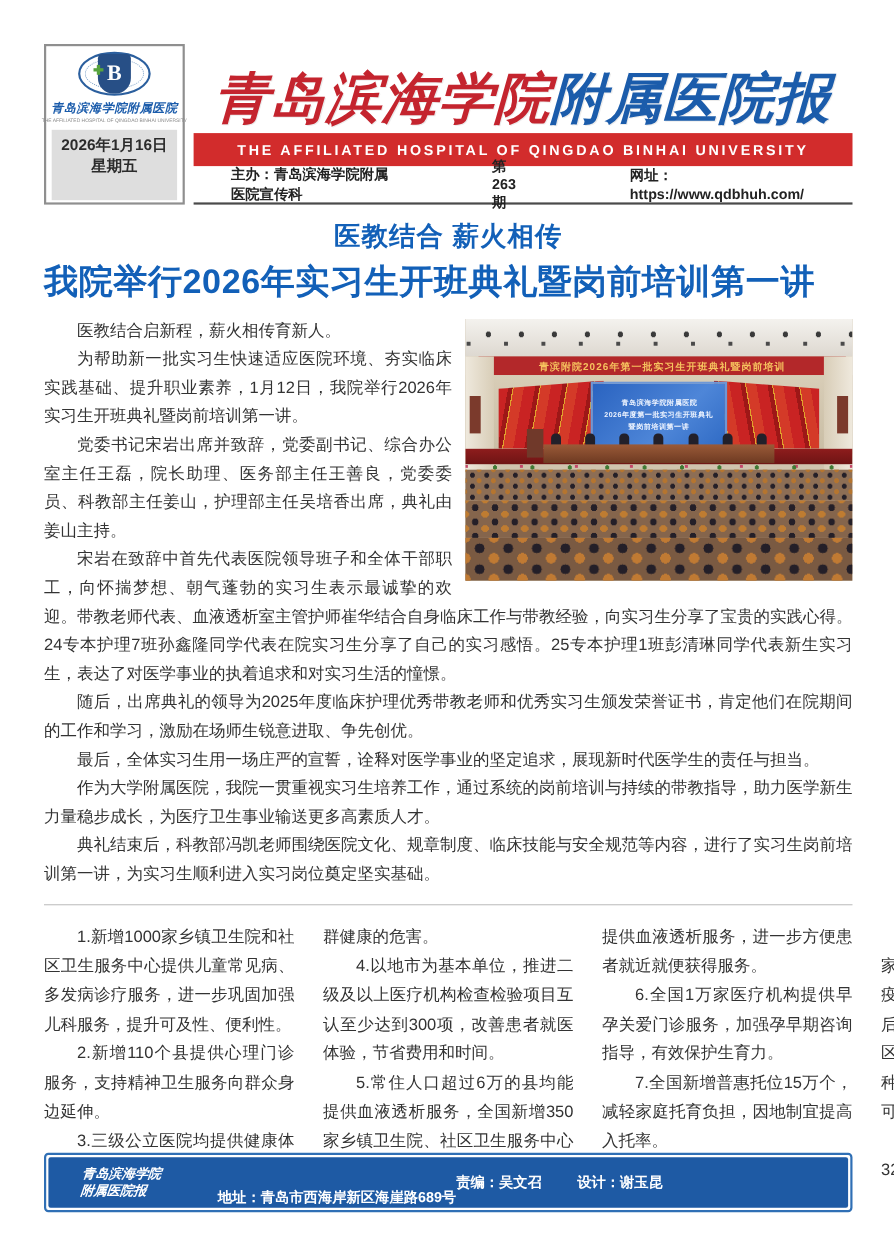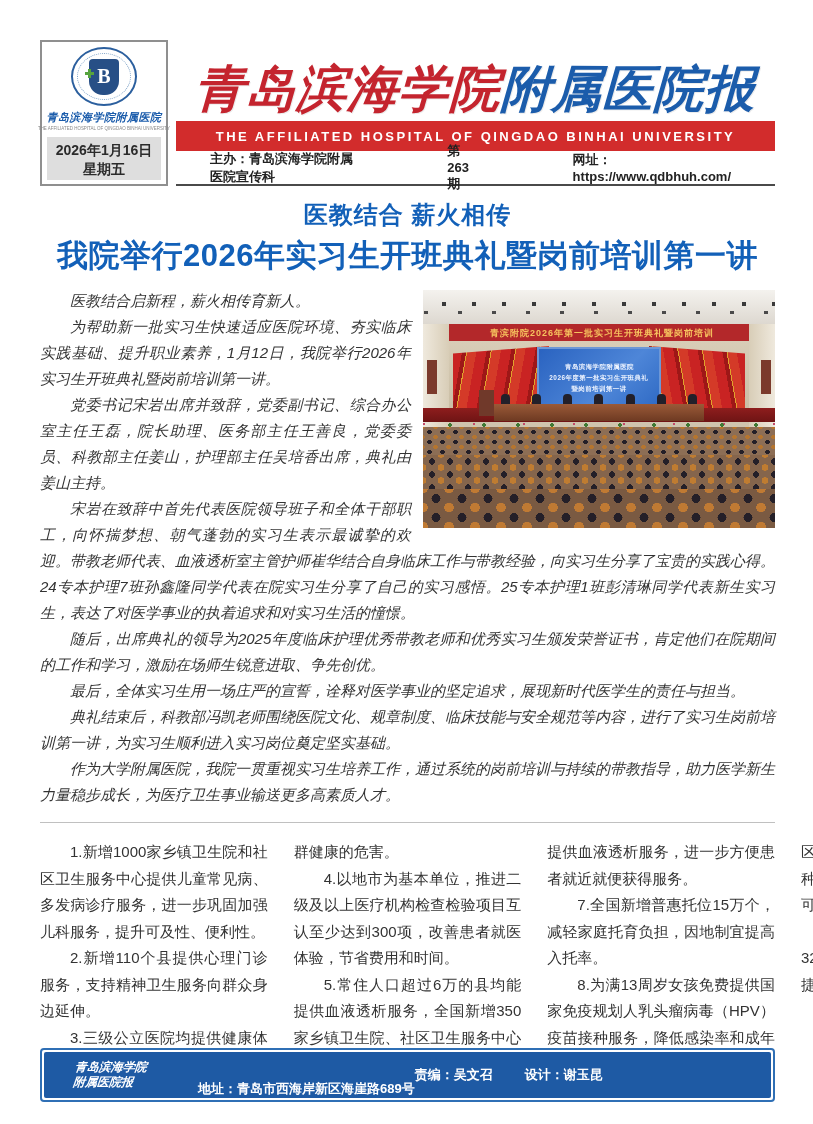--- a/index.html
+++ b/index.html
@@ -13,35 +13,35 @@
   .logo-box { width:128px; height:146px; border:2px solid #8f8f8f; background:#fff; padding:5px 4px 4px; display:flex; flex-direction:column; align-items:center; flex-shrink:0; }
   .emblem { width:66px; height:66px; border-radius:50%; border:2px solid #2b5f9e; position:relative; background:#fff; display:flex; align-items:center; justify-content:center; }
   .emblem-ring { position:absolute; inset:4px; border-radius:50%; border:1px dotted #7fa3c8; }
   .emblem-shield { width:30px; height:36px; background:#274f86; border-radius:4px 4px 14px 14px; position:relative; display:flex; align-items:center; justify-content:center; }
   .emblem-b { color:#fff; font-weight:bold; font-size:20px; font-family:"Liberation Serif", serif; }
   .emblem-cross { position:absolute; left:-4px; top:10px; width:9px; height:9px; background:
       linear-gradient(#57a33e,#57a33e) 50% 0/3px 100% no-repeat,
       linear-gradient(#57a33e,#57a33e) 0 50%/100% 3px no-repeat; }
   .logo-cn { margin-top:4px; color:#1b5cab; font-weight:bold; font-style:italic; font-size:11px; white-space:nowrap; letter-spacing:0.5px; }
   .logo-en { margin-top:1px; color:#8a8a8a; font-size:8px; transform:scale(0.56); transform-origin:center top; white-space:nowrap; }
-  .date-box { margin-top:2px; width:114px; background:#dedede; text-align:center; padding:4px 0 1px; color:#2b2b2b; font-weight:bold; font-size:14px; line-height:19px; }
+  .date-box { margin-top:2px; width:114px; background:#dedede; text-align:center; padding:4px 0 22px; color:#2b2b2b; font-weight:bold; font-size:14px; line-height:19px; }
 
   .mast-right { flex:1; margin-left:8px; display:flex; flex-direction:column; height:146px; border-bottom:2px solid #4a4a4a; }
   .paper-title { flex:1; display:flex; align-items:flex-end; justify-content:center; white-space:nowrap; font-weight:bold; font-style:italic; font-size:50px; letter-spacing:1px; transform:skewX(-2deg); line-height:1.1; padding-bottom:4px; text-shadow:1px 1px 0 rgba(0,0,0,0.08); }
   .paper-title .t-red { color:#c4242e; }
   .paper-title .t-blue { color:#1b5cab; }
   .red-banner { height:30px; background:#d22c2c; color:#fff; display:flex; align-items:center; justify-content:center; font-size:13px; letter-spacing:2.5px; font-weight:bold; }
   .info-row { height:33px; display:flex; align-items:center; font-size:13px; color:#222; font-weight:bold; padding-left:34px;gap:48px; }
   .info-row .inf { margin-right:44px; }
 
   
   .a1-title1 { margin-top:13px; text-align:center; color:#1260b8; font-weight:bold; font-size:24px; letter-spacing:1px; }
-  .a1-title2 { margin-top:4px; text-align:center; color:#1260b8; font-weight:bold; font-size:31px; letter-spacing:0.5px; }
+  .a1-title2 { margin-top:4px; color:#1260b8; font-weight:bold; font-size:31px; letter-spacing:0.5px; }
   .a1-body { margin-top:11px; font-size:15px; line-height:26px; color:#333; text-align:justify; }
-  .a1-body p { text-indent:2em; margin:0;font-style:italic; }
+  .a1-body p { text-indent:2em; margin:0; }
 
   
   .photo { float:right; width:352px; height:238px; margin:2px 0 8px 12px; position:relative; overflow:hidden; background:#cfc4ae; }
   .ph-ceiling { position:absolute; left:0; top:0; width:100%; height:34px;
       background:linear-gradient(#f4f2ee,#ddd8d0);
       }
   .ph-lights { position:absolute; left:0; top:8px; width:100%; height:20px;
       background-image:radial-gradient(circle 2.5px, #3a3a3a 95%, transparent), radial-gradient(circle 2px, #4a4a4a 95%, transparent);
       background-size:30px 12px, 34px 9px; background-position:6px 0, 20px 10px; background-repeat:repeat-x; }
   .ph-banner { position:absolute; left:12px; right:6px; top:34px; height:17px; background:#b3282a; color:#f6c25e; font-size:9px; font-weight:bold; display:flex; align-items:center; justify-content:center; white-space:nowrap; letter-spacing:1px; }
@@ -164,32 +164,33 @@
         <div class="ph-aud ph-aud2"></div>
         <div class="ph-aud ph-aud3"></div>
       </figure>
 
       <p>医教结合启新程，薪火相传育新人。</p>
       <p>为帮助新一批实习生快速适应医院环境、夯实临床实践基础、提升职业素养，1月12日，我院举行2026年实习生开班典礼暨岗前培训第一讲。</p>
       <p>党委书记宋岩出席并致辞，党委副书记、综合办公室主任王磊，院长助理、医务部主任王善良，党委委员、科教部主任姜山，护理部主任吴培香出席，典礼由姜山主持。</p>
       <p>宋岩在致辞中首先代表医院领导班子和全体干部职工，向怀揣梦想、朝气蓬勃的实习生表示最诚挚的欢迎。带教老师代表、血液透析室主管护师崔华结合自身临床工作与带教经验，向实习生分享了宝贵的实践心得。24专本护理7班孙鑫隆同学代表在院实习生分享了自己的实习感悟。25专本护理1班彭清琳同学代表新生实习生，表达了对医学事业的执着追求和对实习生活的憧憬。</p>
       <p>随后，出席典礼的领导为2025年度临床护理优秀带教老师和优秀实习生颁发荣誉证书，肯定他们在院期间的工作和学习，激励在场师生锐意进取、争先创优。</p>
       <p>最后，全体实习生用一场庄严的宣誓，诠释对医学事业的坚定追求，展现新时代医学生的责任与担当。</p>
+      <p>作为大学附属医院，我院一贯重视实习生培养工作，通过系统的岗前培训与持续的带教指导，助力医学新生力量稳步成长，为医疗卫生事业输送更多高素质人才。</p>
       <p>典礼结束后，科教部冯凯老师围绕医院文化、规章制度、临床技能与安全规范等内容，进行了实习生岗前培训第一讲，为实习生顺利进入实习岗位奠定坚实基础。</p>
-      <p>作为大学附属医院，我院一贯重视实习生培养工作，通过系统的岗前培训与持续的带教指导，助力医学新生力量稳步成长，为医疗卫生事业输送更多高素质人才。</p>
     </div>
 
     <div class="divider"></div>
 
     <div class="a2-cols">
       <p>1.新增1000家乡镇卫生院和社区卫生服务中心提供儿童常见病、多发病诊疗服务，进一步巩固加强儿科服务，提升可及性、便利性。</p>
       <p>2.新增110个县提供心理门诊服务，支持精神卫生服务向群众身边延伸。</p>
       <p>3.三级公立医院均提供健康体重管理门诊服务，降低慢性病对人群健康的危害。</p>
       <p>4.以地市为基本单位，推进二级及以上医疗机构检查检验项目互认至少达到300项，改善患者就医体验，节省费用和时间。</p>
       <p>5.常住人口超过6万的县均能提供血液透析服务，全国新增350家乡镇卫生院、社区卫生服务中心提供血液透析服务，进一步方便患者就近就便获得服务。</p>
+      <p>6.全国1万家医疗机构提供早孕关爱门诊服务，加强孕早期咨询指导，有效保护生育力。</p>
       <p>7.全国新增普惠托位15万个，减轻家庭托育负担，因地制宜提高入托率。</p>
       <p>8.为满13周岁女孩免费提供国家免疫规划人乳头瘤病毒（HPV）疫苗接种服务，降低感染率和成年后宫颈癌发生率。乡镇卫生院和社区卫生服务中心均提供周末疫苗接种服务，进一步提升疫苗接种服务可及性。</p>
       <p>9.开展“西学中”骨干人才培训3200人，让更多群众获得优质便捷的中西医结合服务。</p>
 
     </div>
   </div>
 
   <div class="footer">
     <div class="footer-bar">
       <div class="f-name">

